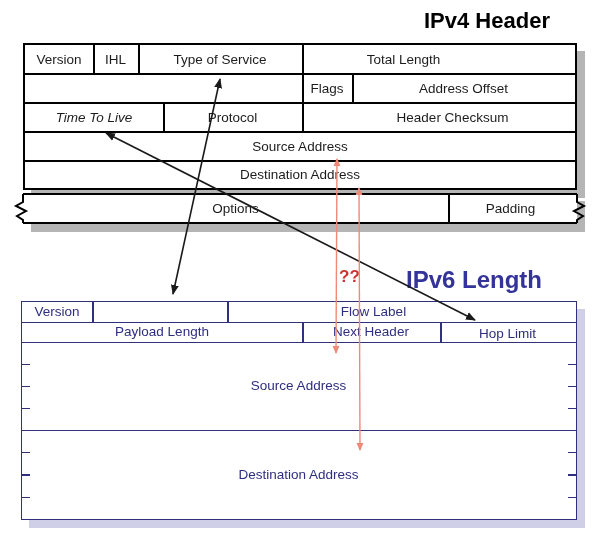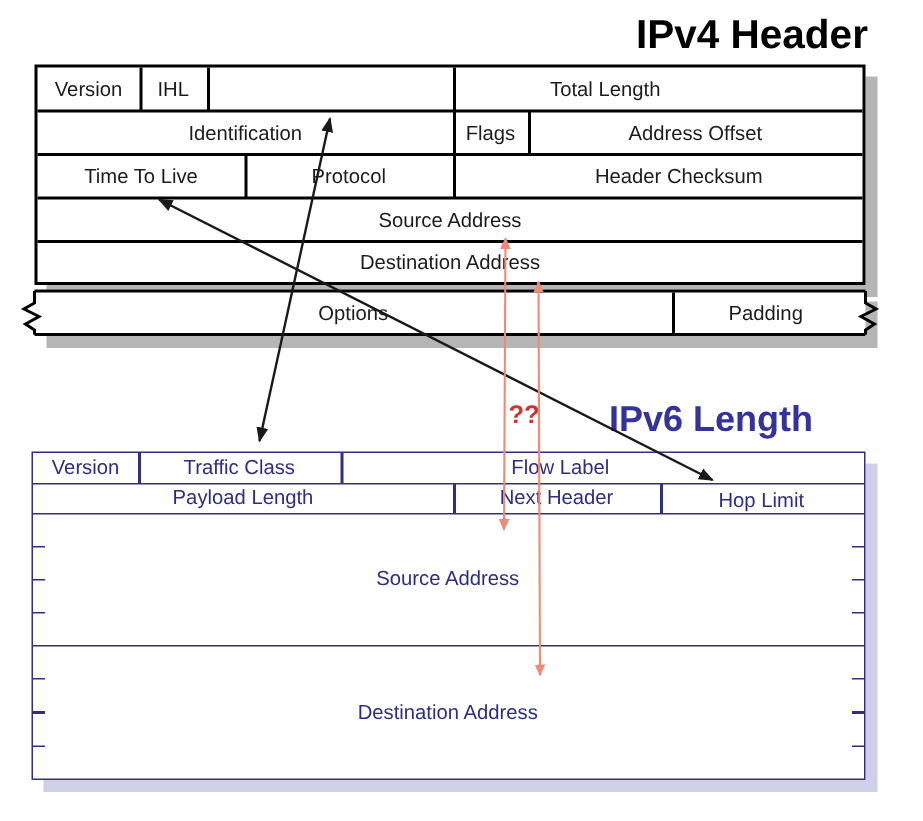--- a/index.html
+++ b/index.html
@@ -3,21 +3,21 @@
 <meta charset="utf-8">
 <style>
   html,body{margin:0;padding:0;}
   body{
     width:615px;height:547px;position:relative;overflow:hidden;
     background:#ffffff;
     font-family:"Liberation Sans", sans-serif;
   }
   .abs{position:absolute;box-sizing:border-box;}
   .title{font-weight:bold;white-space:nowrap;}
-  .t4{left:424px;top:8px;font-size:27px;color:#000000;}
+  .t4{left:424px;top:8px;font-size:22px;color:#000000;}
   .t6{left:406px;top:266px;font-size:24px;color:#333399;}
 
   
   .v4tbl{left:23px;top:43px;width:554px;height:147px;border:2px solid #000;
          background:#fff;box-shadow:8px 8px 0 #b5b5b5;}
   .v4opt{left:23px;top:193px;width:554px;height:31px;border-top:2px solid #000;
          border-bottom:2px solid #000;background:#fff;box-shadow:8px 8px 0 #b5b5b5;}
   .v4tbl .hl{left:0;right:0;height:2px;background:#000;}
   .v4tbl .vl,.v4opt .vl{width:2px;background:#000;}
   .cell{display:flex;align-items:center;justify-content:center;
@@ -49,27 +49,27 @@
   <div class="abs vl" style="left:68px;top:0;height:29px;"></div>
   <div class="abs vl" style="left:113px;top:0;height:29px;"></div>
   <div class="abs vl" style="left:277px;top:0;height:29px;"></div>
   <div class="abs vl" style="left:277px;top:29px;height:29px;"></div>
   <div class="abs vl" style="left:327px;top:29px;height:29px;"></div>
   <div class="abs vl" style="left:138px;top:58px;height:29px;"></div>
   <div class="abs vl" style="left:277px;top:58px;height:29px;"></div>
 
   <div class="abs cell" style="left:0;top:0;width:68px;height:29px;">Version</div>
   <div class="abs cell" style="left:68px;top:0;width:45px;height:29px;">IHL</div>
+  <div class="abs cell" style="left:113px;top:0;width:164px;height:29px;">Type of Service</div>
   <div class="abs cell padr95" style="left:277px;top:0;width:273px;height:29px;">Total Length</div>
 
-  <div class="abs cell" style="left:0;top:29px;width:277px;height:29px;">Identification</div>
   <div class="abs cell" style="left:277px;top:29px;width:50px;height:29px;">Flags</div>
   <div class="abs cell" style="left:327px;top:29px;width:223px;height:29px;">Address Offset</div>
 
-  <div class="abs cell" style="left:0;top:58px;width:138px;height:29px;">Time To Live</div>
+  <div class="abs cell" style="left:0;top:58px;width:138px;height:29px;font-style:italic;">Time To Live</div>
   <div class="abs cell" style="left:138px;top:58px;width:139px;height:29px;">Protocol</div>
   <div class="abs cell" style="left:277px;top:58px;width:301px;height:29px;">Header Checksum</div>
 
   <div class="abs cell" style="left:0;top:87px;width:550px;height:29px;">Source Address</div>
   <div class="abs cell" style="left:0;top:116px;width:550px;height:27px;">Destination Address</div>
 </div>
 
 <div class="abs v4opt">
   <div class="abs vl" style="left:425px;top:0;height:27px;"></div>
   <div class="abs cell" style="left:0;top:0;width:425px;height:27px;">Options</div>
@@ -81,21 +81,20 @@
   <div class="abs hl" style="top:19.5px;"></div>
   <div class="abs hl" style="top:39.5px;"></div>
   <div class="abs hl" style="top:127.5px;"></div>
 
   <div class="abs vl" style="left:70px;top:0;height:19.5px;"></div>
   <div class="abs vl" style="left:205px;top:0;height:19.5px;"></div>
   <div class="abs vl" style="left:280px;top:19.5px;height:20px;"></div>
   <div class="abs vl" style="left:418px;top:19.5px;height:20px;"></div>
 
   <div class="abs cell" style="left:0;top:0;width:70px;height:19.5px;">Version</div>
-  <div class="abs cell" style="left:70px;top:0;width:135px;height:19.5px;">Traffic Class</div>
   <div class="abs cell padr55" style="left:205px;top:0;width:348px;height:19.5px;">Flow Label</div>
 
   <div class="abs cell" style="left:0;top:19.5px;width:280px;height:20px;">Payload Length</div>
   <div class="abs cell" style="left:280px;top:19.5px;width:138px;height:20px;">Next Header</div>
   <div class="abs cell" style="left:418px;top:21px;width:135px;height:20px;">Hop Limit</div>
 
   <div class="abs cell" style="left:0;top:39.5px;width:553px;height:88px;">Source Address</div>
   <div class="abs cell" style="left:0;top:127.5px;width:553px;height:90px;">Destination Address</div>
 
   <div class="abs tick" style="left:0;top:61.5px;"></div>

